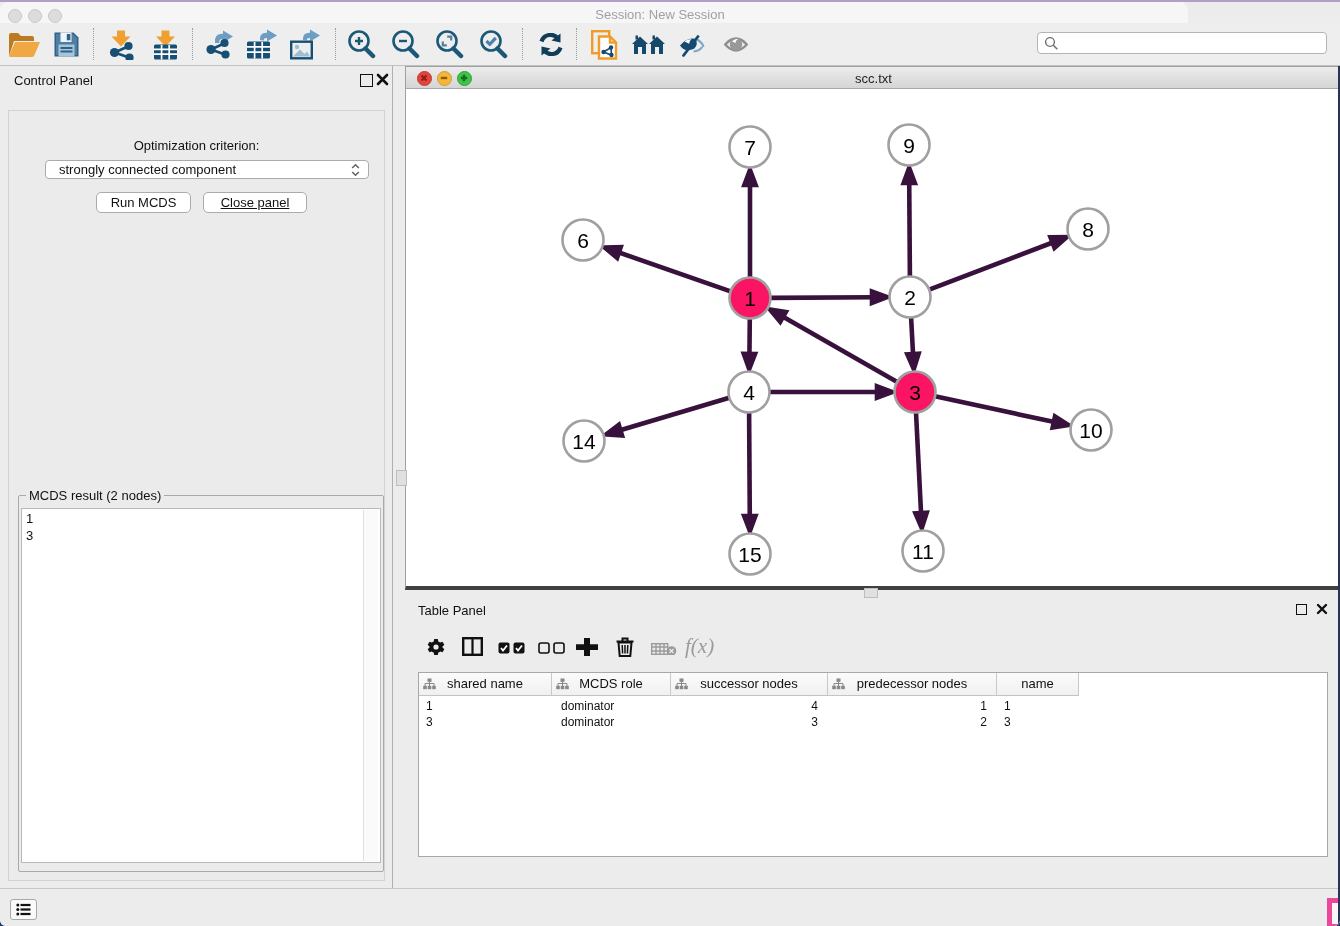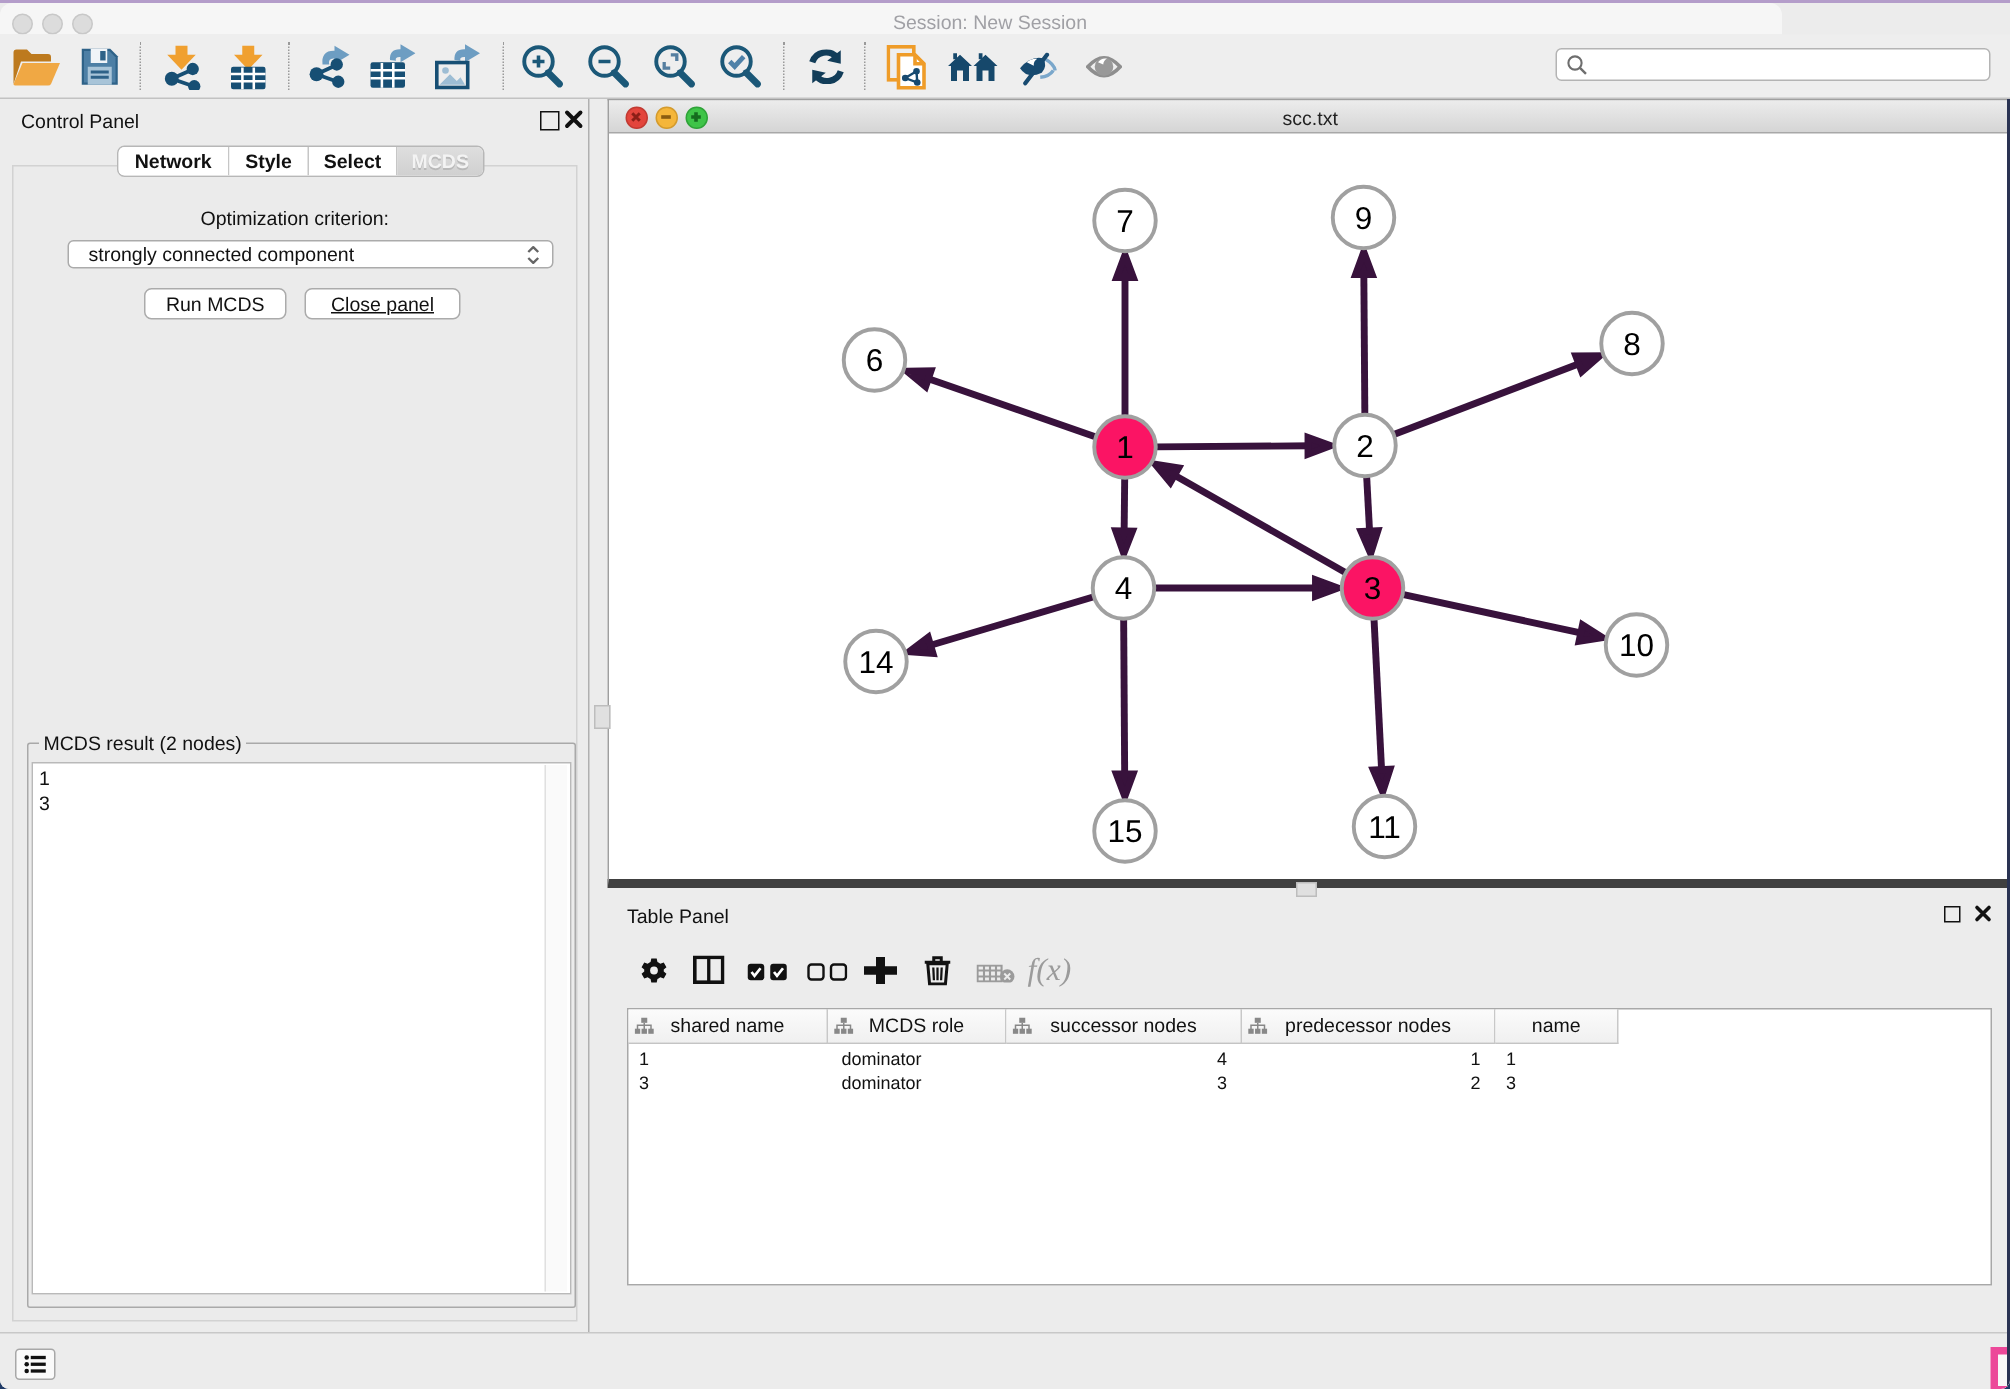--- a/index.html
+++ b/index.html
@@ -43,21 +43,21 @@
       border:1px solid #a9a9a9;border-radius:2px;text-align:right;}
   #legend{position:absolute;left:7px;top:-8px;background:#ebebeb;padding:0 3px;
       font-size:13px;color:#111;}
   #mcdsbox{position:absolute;left:2px;top:12px;width:358px;height:353px;background:#fff;
       border:1px solid #b9b9b9;}
   #mcdsbox .txt{position:absolute;left:4px;top:1px;font-size:13px;color:#111;line-height:17px;}
   #mcds-sb{position:absolute;right:2px;top:1px;width:14px;height:351px;background:#fafafa;
       border-left:1px solid #e0e0e0;}
   
   #netwin{position:absolute;left:405px;top:66px;width:935px;height:519px;background:#fff;
-      border-left:1px solid #9f9f9f;border-top:1px solid #9f9f9f;border-bottom:6px solid #404040;}
+      border-left:1px solid #9f9f9f;border-top:1px solid #9f9f9f;border-bottom:4px solid #404040;}
   #nettitle{position:absolute;left:0;top:0;width:100%;height:21px;
       background:linear-gradient(#ececec,#d5d5d5);border-bottom:1px solid #a8a8a8;}
   .tl2{position:absolute;top:4px;width:13px;height:13px;border-radius:50%;}
   #netname{position:absolute;top:4px;left:0;width:100%;text-align:center;font-size:13px;color:#222;}
   
   #tpanel{position:absolute;left:405px;top:596px;width:935px;height:292px;background:#ececec;}
   #ttable{position:absolute;left:13px;top:76px;width:908px;height:183px;background:#fff;
       border:1px solid #a8a8a8;}
   .hdr{position:absolute;top:0;height:22px;background:linear-gradient(#fbfbfb,#f0f0f0);
       border-right:1px solid #c8c8c8;border-bottom:1px solid #c4c4c4;
@@ -201,26 +201,20 @@
       </svg>
     </div>
   </div>
 
   <div id="cpanel">
     <div class="ptitle abs" style="left:14px;top:7px;">Control Panel</div>
     <div class="abs" style="left:360px;top:8px;width:11px;height:11px;border:1.5px solid #111;"></div>
     <svg class="abs" style="left:376px;top:7px;" width="13" height="13" viewBox="0 0 13 13">
         <path d="M2 2 L11 11 M11 2 L2 11" stroke="#111" stroke-width="2.6" stroke-linecap="round"></path>
       </svg>
-    <div id="cp-tabs" style="left:78px;top:31px;width:243px;height:19px;">
-      <div class="tab" style="width:73px;">Network</div>
-      <div class="tab" style="width:52px;">Style</div>
-      <div class="tab" style="width:58px;">Select</div>
-      <div class="tab tabsel" style="flex:1;">MCDS</div>
-    </div>
     <div id="cp-inner">
       <div id="optlabel">Optimization criterion:</div>
       <div id="dropdown">strongly connected component
         <svg style="position:absolute;right:8px;top:3px;" width="9" height="12" viewBox="0 0 9 12">
             <path d="M1.2 4 L4.5 0.8 L7.8 4 M1.2 8 L4.5 11.2 L7.8 8" fill="none" stroke="#666" stroke-width="1.6" stroke-linejoin="round"></path>
           </svg>
       </div>
       <div class="btn" style="left:87px;top:81px;width:93px;">Run MCDS</div>
       <div class="btn" style="left:194px;top:81px;width:102px;text-decoration:underline;">Close panel</div>
       <div id="fieldset">

